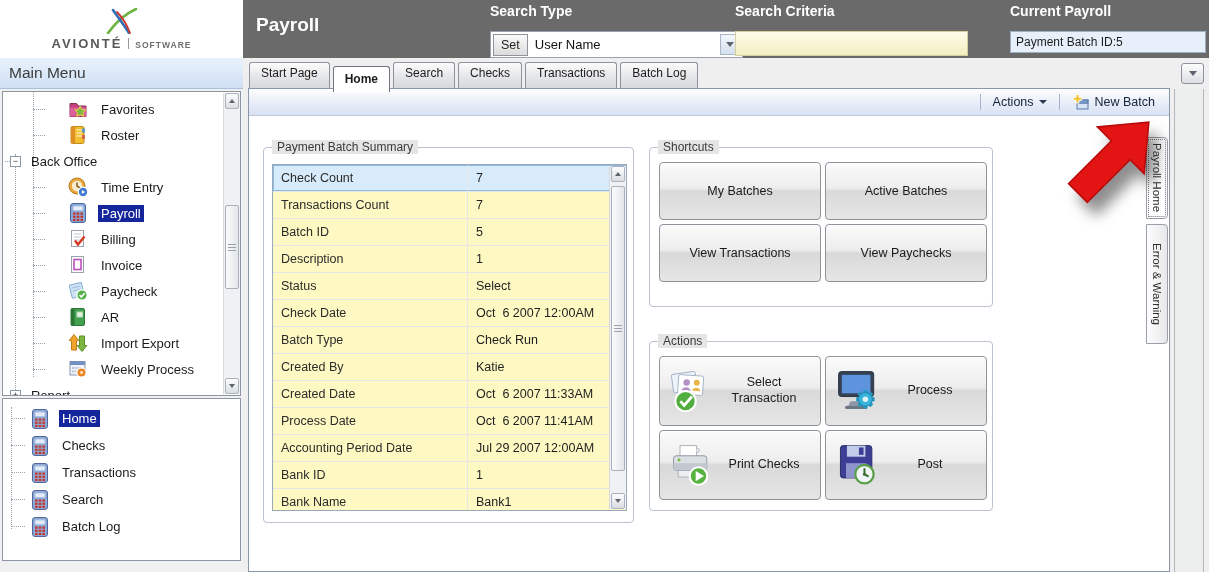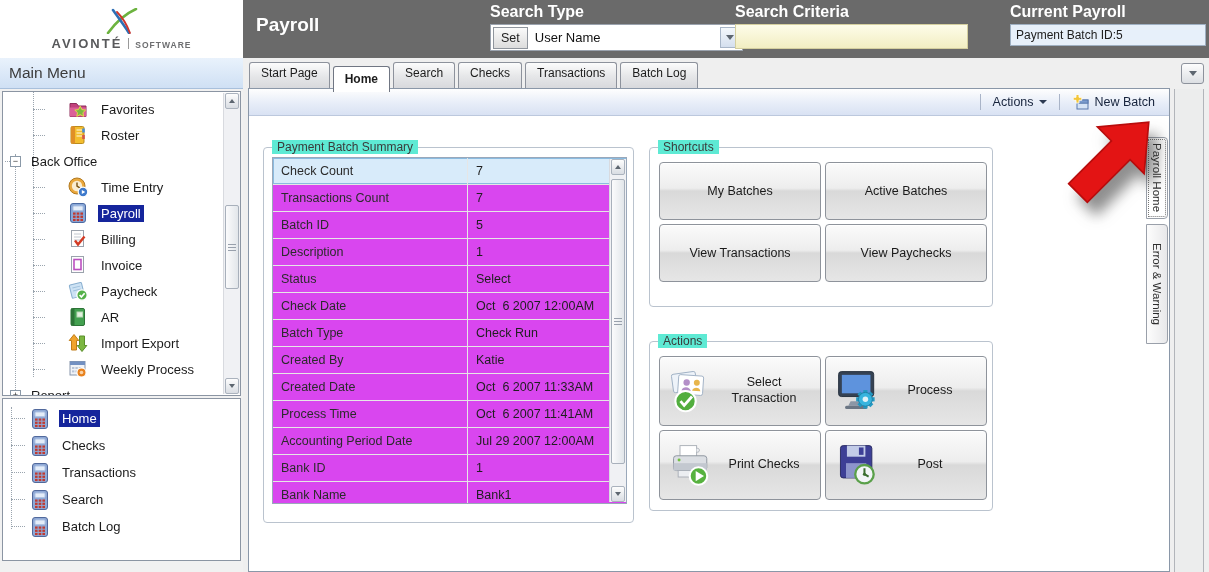--- a/index.html
+++ b/index.html
@@ -8,21 +8,21 @@
 
   
   .logo-panel { position:absolute; left:0; top:0; width:243px; height:58px; background:#fff; display:flex; flex-direction:column; align-items:center; justify-content:center; }
   .brand-row { display:flex; align-items:baseline; gap:6px; margin-top:2px; }
   .brand-main { font-size:13px; font-weight:bold; letter-spacing:2px; color:#58595b; }
   .brand-sep { width:1px; height:11px; background:#9a9a9a; align-self:center; }
   .brand-suffix { font-size:8.5px; font-weight:bold; letter-spacing:1px; color:#6d6e70; }
   .header-bar { position:absolute; left:243px; top:0; right:0; height:58px; background:#6a6a6a; }
   .app-title { position:absolute; left:13px; top:14px; font-size:19px; font-weight:bold; color:#fff; }
   .hfield { position:absolute; top:3px; }
-  .hfield label { display:block; font-size:16px; font-weight:bold; color:#fff; margin-bottom:3px; }
+  .hfield label { display:block; font-size:14px; font-weight:bold; color:#fff; margin-bottom:12px; }
   .combo { display:flex; align-items:center; width:253px; height:27px; background:#fff; border:1px solid #9aa2ad; }
   .set-btn { margin:2px; padding:3px 7px; font-size:12.5px; background:linear-gradient(#fafafa,#dcdcdc); border:1px solid #8f959d; color:#222; cursor:pointer; }
   .combo-text { flex:1; padding-left:5px; font-size:13px; color:#111; }
   .combo-arrow-box { width:20px; height:21px; margin-right:2px; border:1px solid #a8b6c8; background:linear-gradient(#f4f8fc,#d4dfee); display:flex; align-items:center; justify-content:center; }
   .tri-down { width:0; height:0; border:4px solid transparent; border-top:5px solid #5d6670; margin-top:4px; }
   .criteria-input { width:233px; height:25px; border:1px solid #d4cf9f; background:linear-gradient(#fdfce9,#f2eec2); padding:0 5px; font-family:inherit; font-size:12.5px; }
   .payroll-field { width:196px; height:22px; background:#e7f0fa; border:1px solid #9fb0c2; line-height:20px; padding-left:5px; font-size:12px; color:#1c1c1c; }
 
   
   .sidebar { position:absolute; left:0; top:58px; width:243px; bottom:0; background:#f1f1f1; }
@@ -66,24 +66,24 @@
   .right-strip { position:absolute; left:931px; top:31px; width:30px; bottom:0; background:#eceded; border-left:1px solid #b2b5ba; border-right:1px solid #b2b5ba; }
   .content { position:absolute; left:5px; top:30px; width:922px; bottom:0; background:#fff; border:1px solid #8a97a8; }
   .toolbar { position:absolute; left:0; right:0; top:0; height:27px; background:linear-gradient(#fefefe,#e7edf8 55%,#d9e2f3); border-bottom:1px solid #bcc8dd; display:flex; align-items:center; justify-content:flex-end; padding-right:10px; gap:8px; }
   .tb-sep { width:1px; height:16px; background:#a9b4c8; }
   .tb-btn { display:flex; align-items:center; gap:5px; padding:2px 4px; font-size:12.5px; color:#16233c; cursor:pointer; background:transparent; border:none; font-family:inherit; }
   .caret { width:0; height:0; border:4px solid transparent; border-top:4px solid #2c3a52; margin-top:4px; }
   .nb-icon svg { width:18px; height:18px; display:block; }
 
   
   .groupbox { position:absolute; border:1px solid #bac3ce; border-radius:4px; }
-  .groupbox > .glabel { position:absolute; top:-8px; left:8px; background:#5eead4; padding:0 5px; font-size:12px; color:#3a3a3a; }
-
-  
-  .stable { position:absolute; left:8px; top:9px; width:355px; height:347px; border:1px solid #9aa8ba; overflow:hidden; background:#d946ef; }
+  .groupbox > .glabel { position:absolute; top:-8px; left:8px; background:#e5e5e5; padding:0 5px; font-size:12px; color:#3a3a3a; }
+
+  
+  .stable { position:absolute; left:8px; top:16px; width:355px; height:347px; border:1px solid #9aa8ba; overflow:hidden; background:#fef9c3; }
   .srow { display:flex; height:27px; border-bottom:1px solid #e6e6e6; }
   .srow .c1 { width:195px; padding-left:8px; line-height:26px; font-size:12.5px; color:#2b2b2b; border-right:1px solid #e6e6e6; white-space:nowrap; }
   .srow .c2 { flex:1; padding-left:8px; line-height:26px; font-size:12.5px; color:#1f1f1f; white-space:pre; }
   .srow.hl { background:#d8ebfa; box-shadow:inset 0 0 0 1px #8abbe0; }
 
   
   .btn-grid { position:absolute; left:9px; top:14px; display:grid; grid-template-columns:162px 162px; gap:4px; }
   .gbtn { height:58px; border:1px solid #8e939b; border-radius:4px; background:linear-gradient(#fbfbfb,#ededed 45%,#d9d9d9 50%,#e6e6e6); box-shadow:inset 0 1px 0 #fff; font-size:12.5px; color:#1a1a1a; cursor:pointer; font-family:inherit; }
   .abtn { height:70px; display:flex; align-items:center; text-align:center; }
   .abtn .aicon { width:48px; height:48px; margin:0 2px 0 8px; flex:none; }
@@ -469,21 +469,21 @@
               </div>
               <div class="srow">
                 <div class="c1">Created By</div>
                 <div class="c2">Katie</div>
               </div>
               <div class="srow">
                 <div class="c1">Created Date</div>
                 <div class="c2">Oct  6 2007 11:33AM</div>
               </div>
               <div class="srow">
-                <div class="c1">Process Time</div>
+                <div class="c1">Process Date</div>
                 <div class="c2">Oct  6 2007 11:41AM</div>
               </div>
               <div class="srow">
                 <div class="c1">Accounting Period Date</div>
                 <div class="c2">Jul 29 2007 12:00AM</div>
               </div>
               <div class="srow">
                 <div class="c1">Bank ID</div>
                 <div class="c2">1</div>
               </div>

